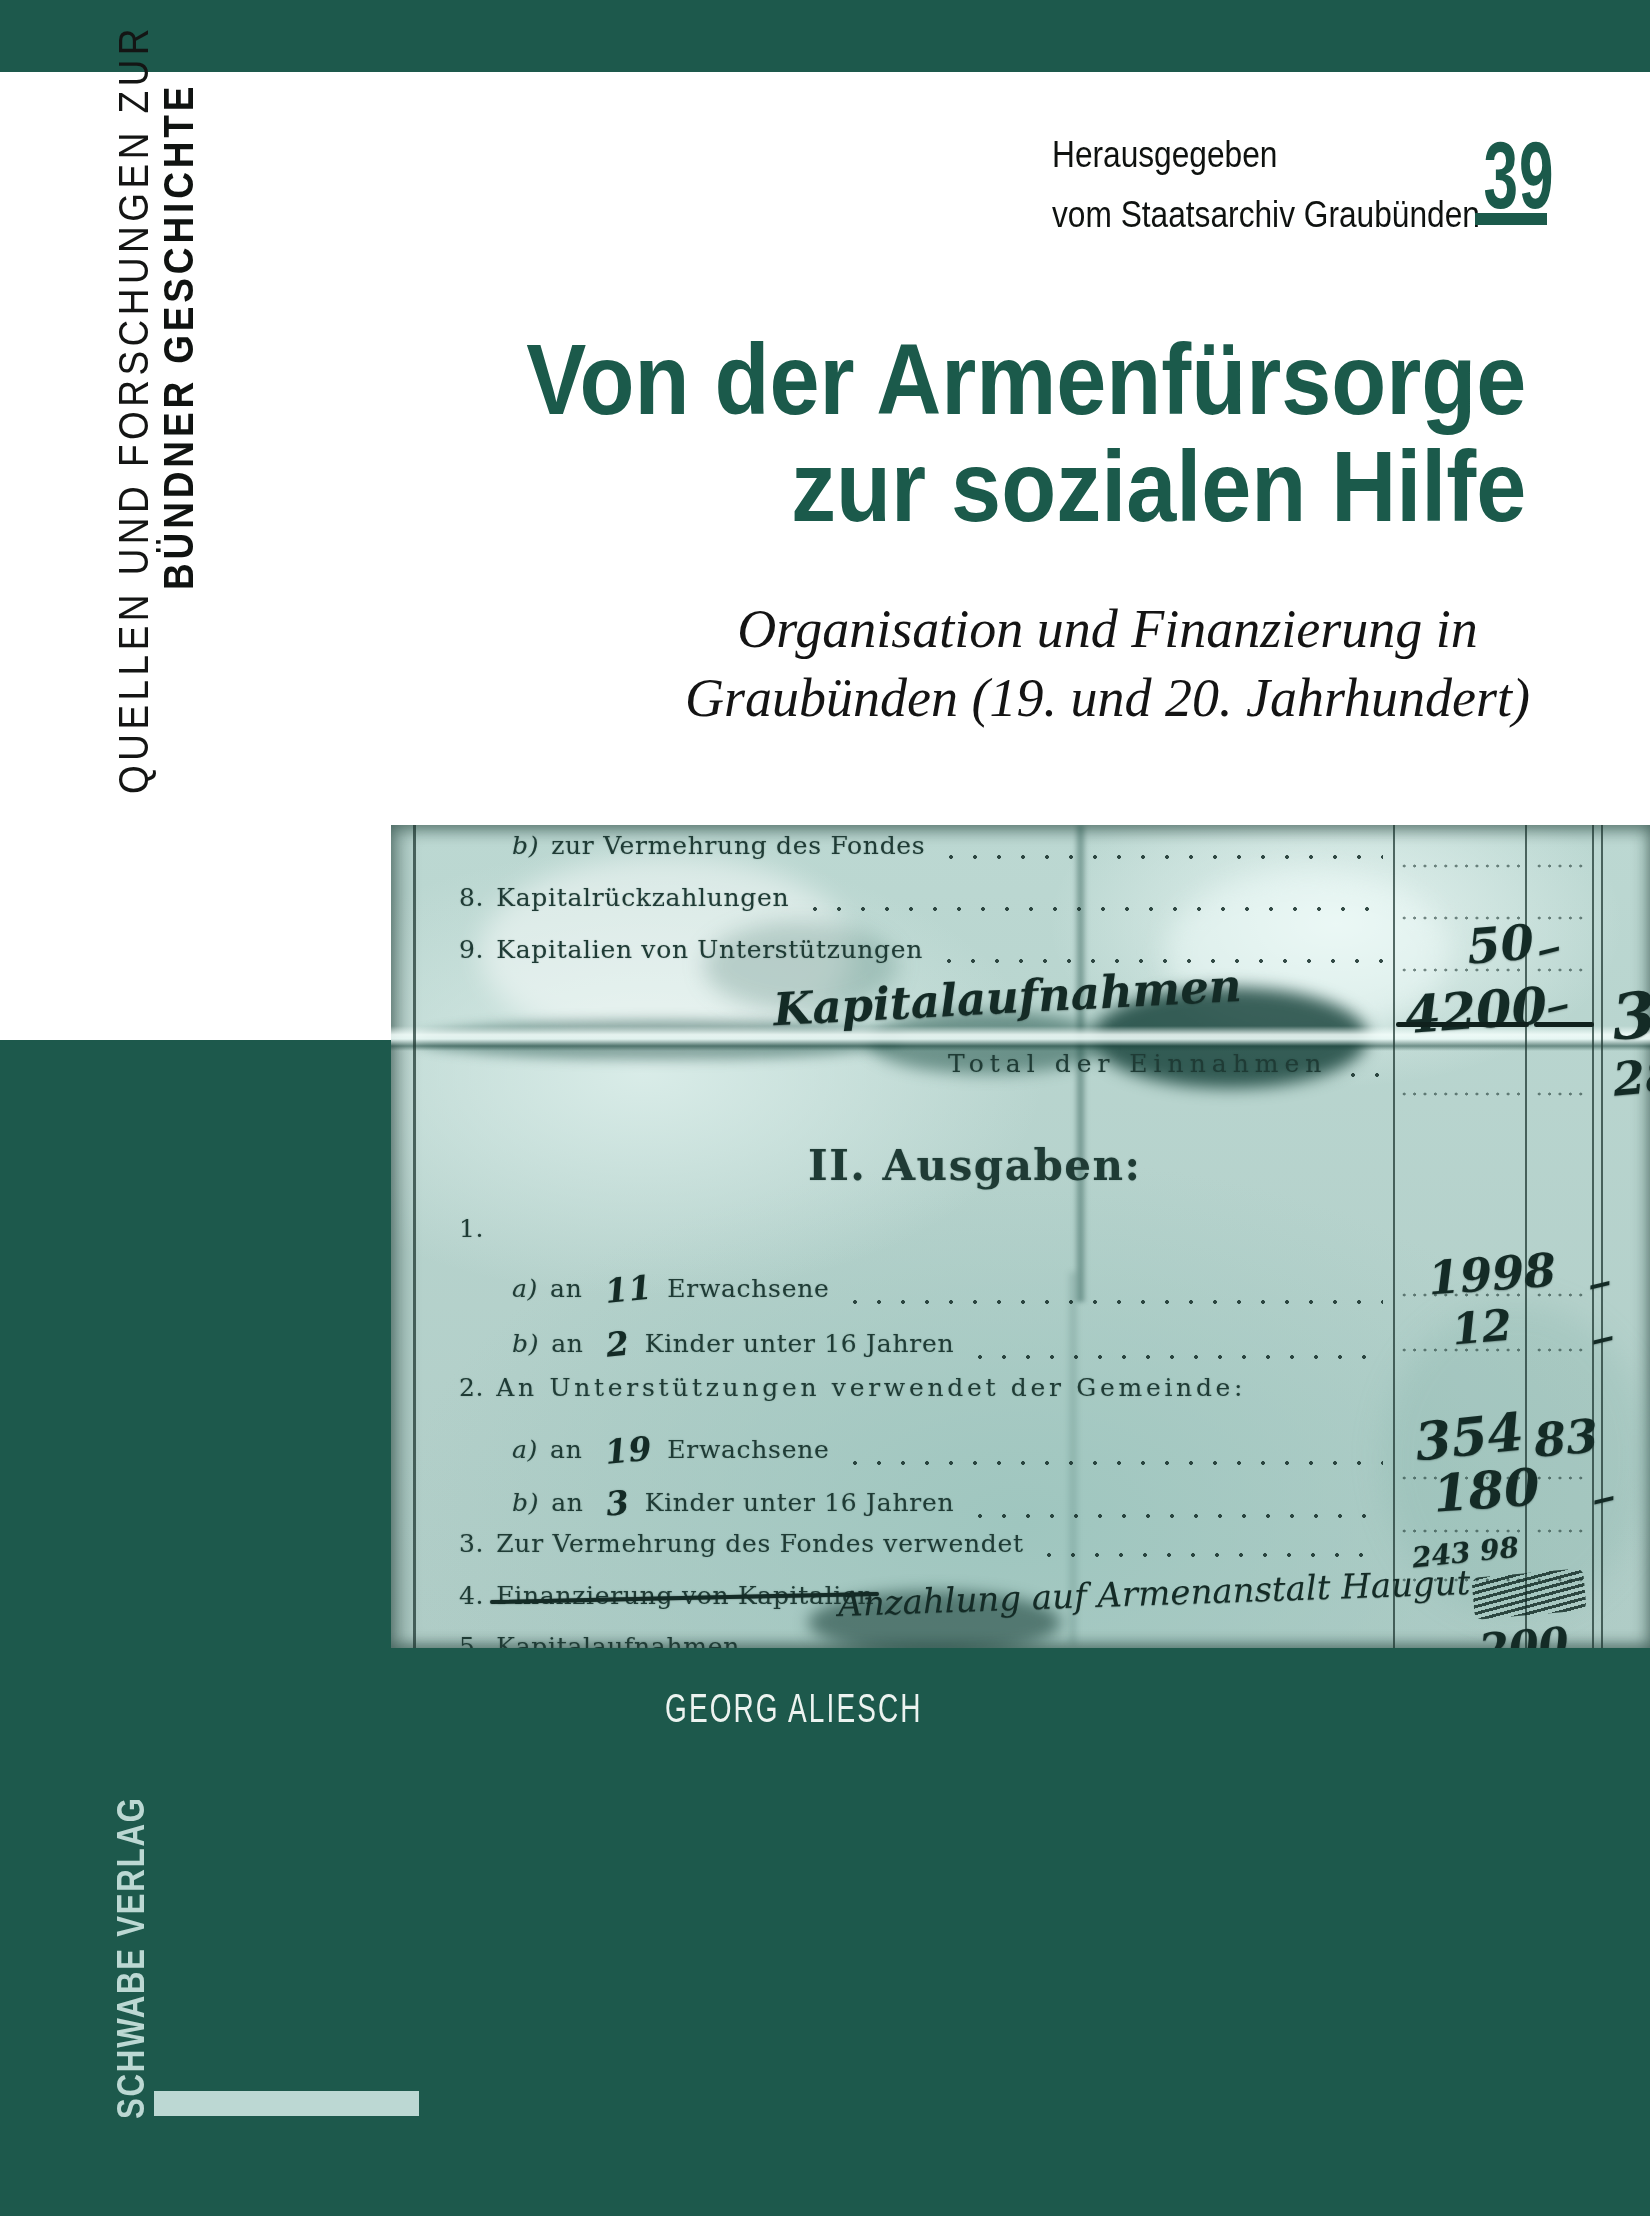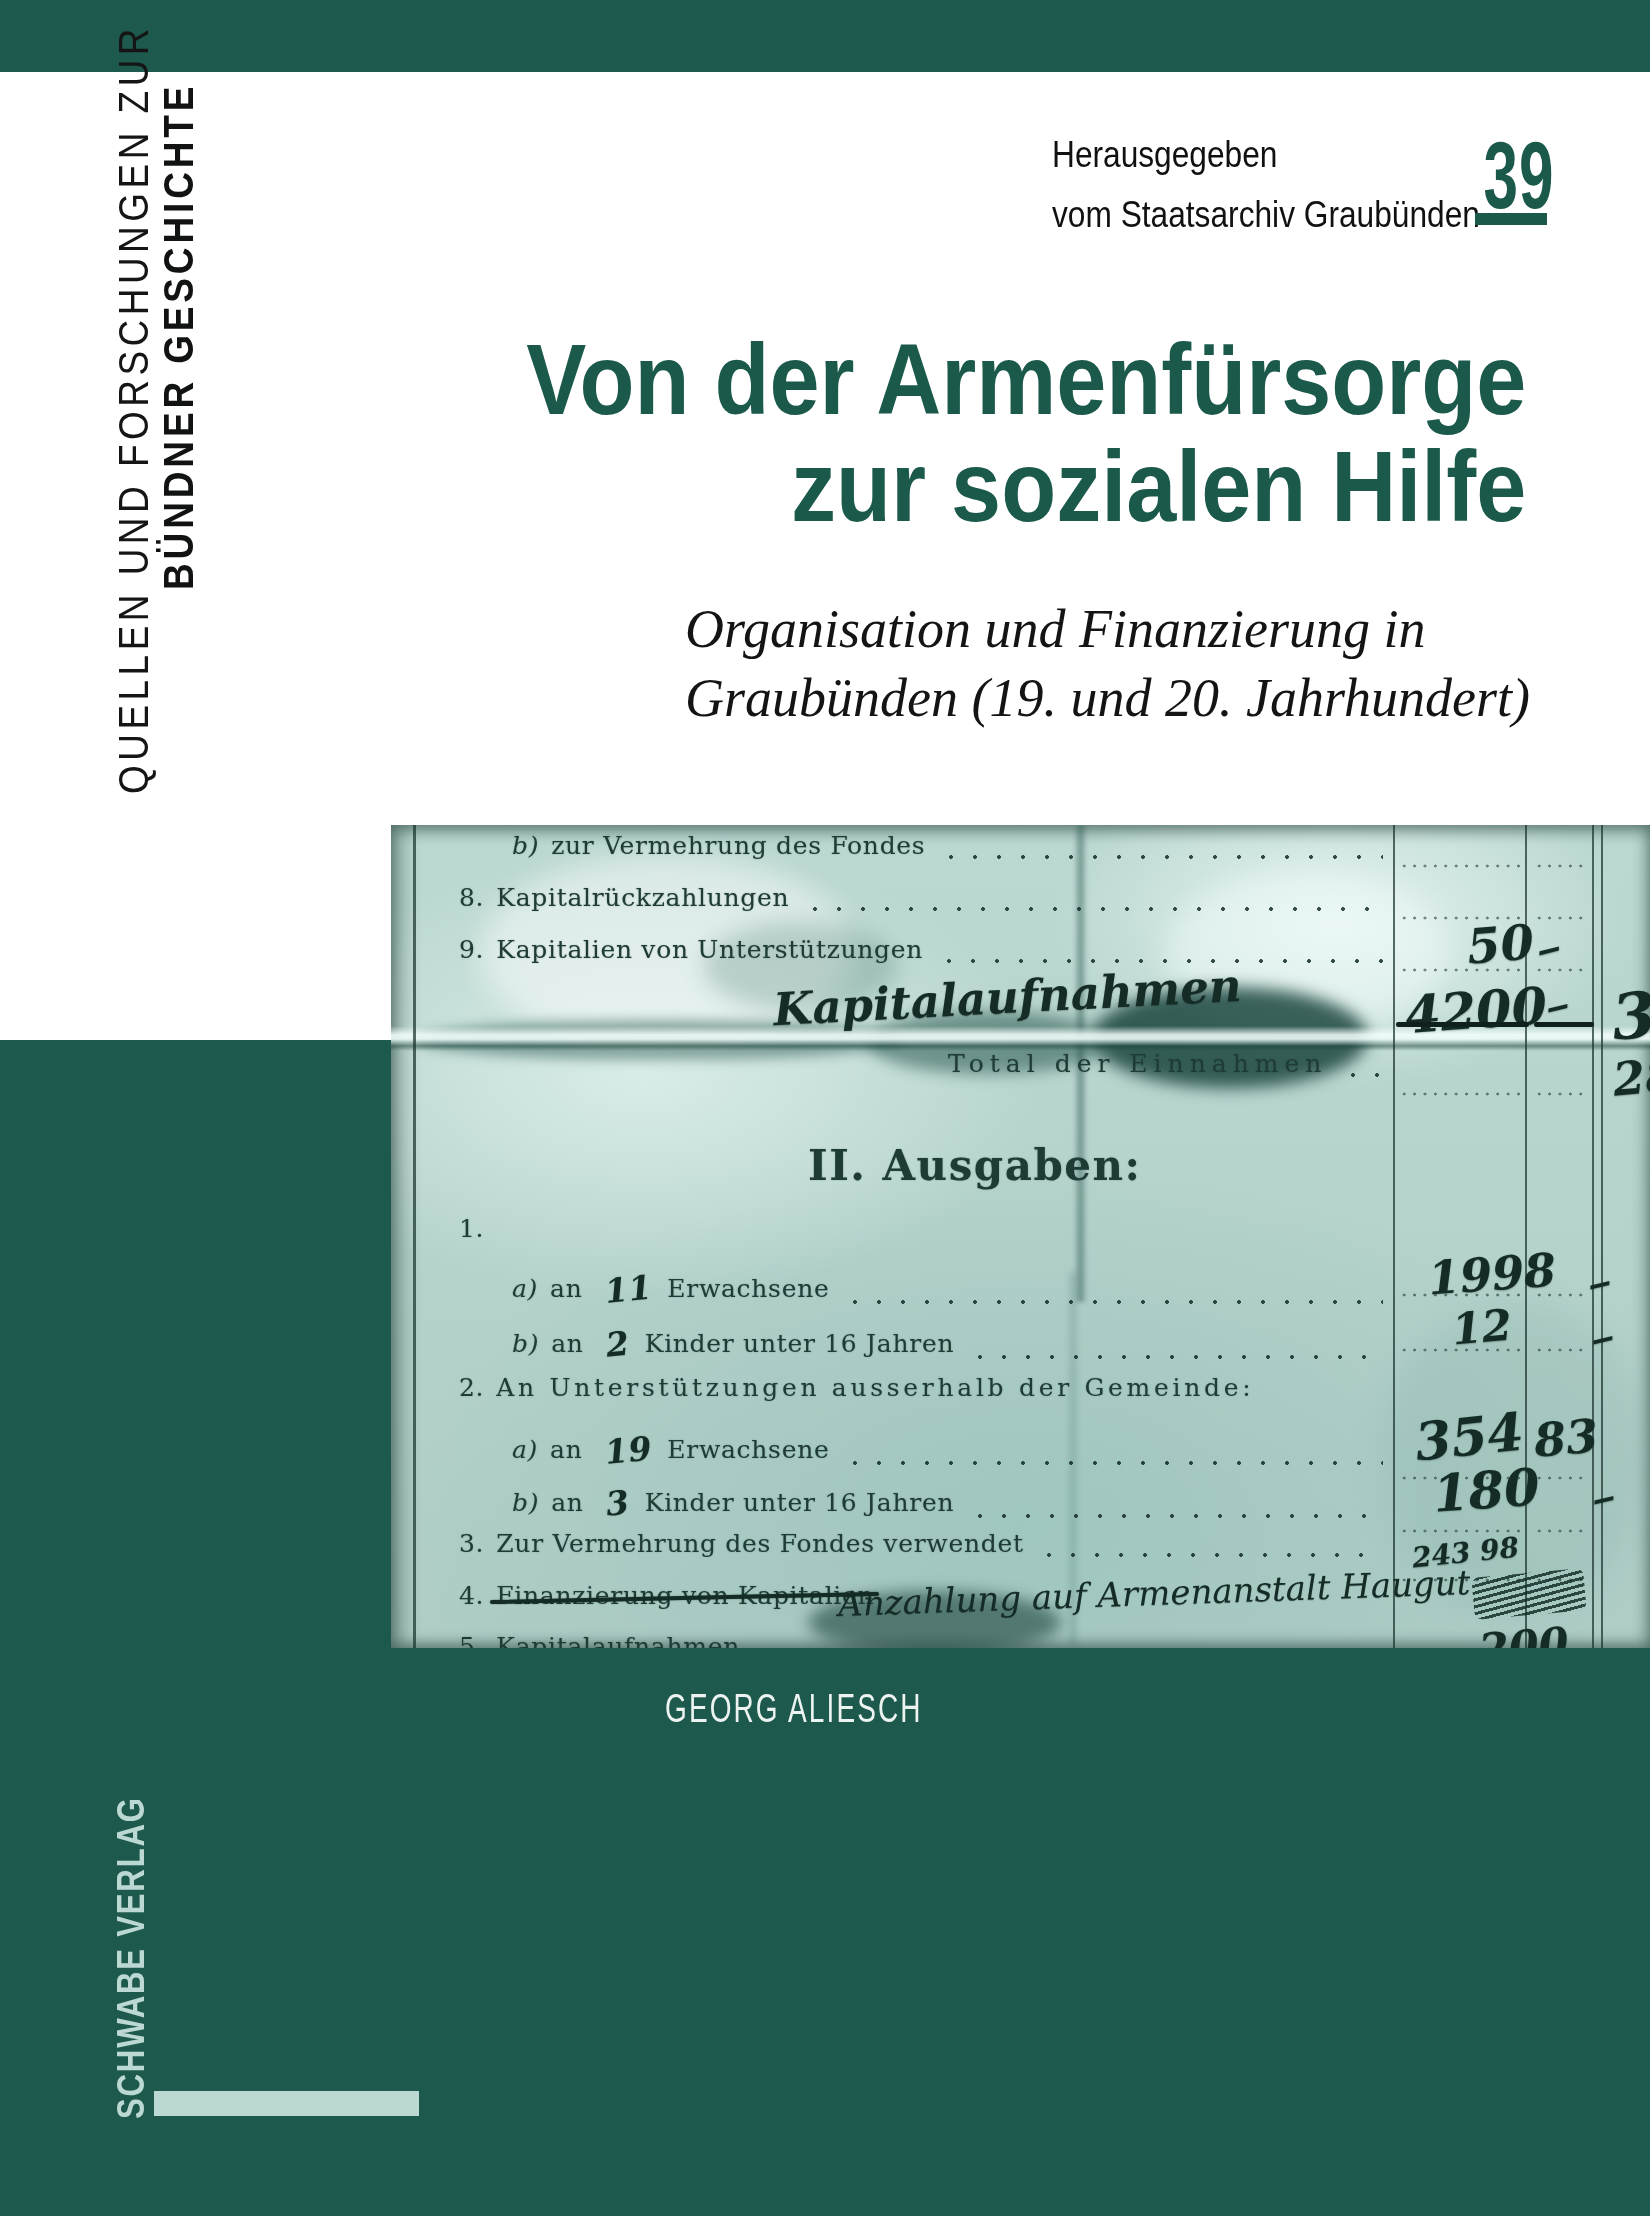--- a/index.html
+++ b/index.html
@@ -22,21 +22,21 @@
     transform-origin:0 0;white-space:nowrap;font-size:43px;letter-spacing:4.5px;color:#101311;font-weight:700}
   
   .publisher{position:absolute;left:1052px;top:125px;font-size:36px;line-height:60px;color:#0f1210;
     transform:scaleX(.88);transform-origin:0 0;white-space:nowrap}
   .volume{position:absolute;left:1470px;top:122px;width:79px;text-align:center;font-size:94px;
     font-weight:700;color:var(--teal2);transform:scaleX(.66);transform-origin:50% 0;letter-spacing:1.5px}
   .volume-bar{position:absolute;left:1475px;top:213px;width:72px;height:12px;background:var(--teal2)}
   
   .title{position:absolute;right:125px;top:326px;text-align:right;font-weight:700;font-size:100px;
     line-height:107px;color:var(--teal2);white-space:nowrap;transform:scaleX(.9);transform-origin:100% 0}
-  .subtitle{position:absolute;right:121px;top:595px;text-align:left;font-family:"Liberation Serif",serif;
+  .subtitle{position:absolute;right:121px;top:595px;text-align:center;font-family:"Liberation Serif",serif;
     font-style:italic;font-size:54px;line-height:69px;color:#141414;white-space:nowrap}
   
   .band{position:absolute;left:0;top:1040px;width:1651px;height:1177px;background:var(--teal)}
   
   .author{position:absolute;left:665px;top:1686px;font-size:40px;letter-spacing:3px;color:#ecf3f0;
     transform:scaleX(.7);transform-origin:0 0;white-space:nowrap}
   .imprint{position:absolute;left:109px;top:2119px;transform:rotate(-90deg) scaleX(.8);
     transform-origin:0 0;font-size:39px;font-weight:700;letter-spacing:2.2px;color:var(--accent);white-space:nowrap}
   .accent-bar{position:absolute;left:154px;top:2091px;width:265px;height:24.6px;background:var(--accent)}
   
@@ -172,21 +172,21 @@
     </div>
     <div class="lrow" style="left:121px;top:496px">
       <span class="pfx it">b)</span>
       <span class="pre">an</span>
       <span class="count">2</span>
       <span class="lbl">Kinder unter 16 Jahren</span>
       <span class="lead"></span>
     </div>
     <div class="lrow" style="left:68px;top:548px">
       <span class="pfx">2.</span>
-      <span class="lbl sp">An Unterstützungen ausserhalb der Gemeinde:</span>
+      <span class="lbl sp">An Unterstützungen verwendet der Gemeinde:</span>
     </div>
     <div class="lrow" style="left:121px;top:602px">
       <span class="pfx it">a)</span>
       <span class="pre">an</span>
       <span class="count">19</span>
       <span class="lbl">Erwachsene</span>
       <span class="lead"></span>
     </div>
     <div class="lrow" style="left:121px;top:655px">
       <span class="pfx it">b)</span>

